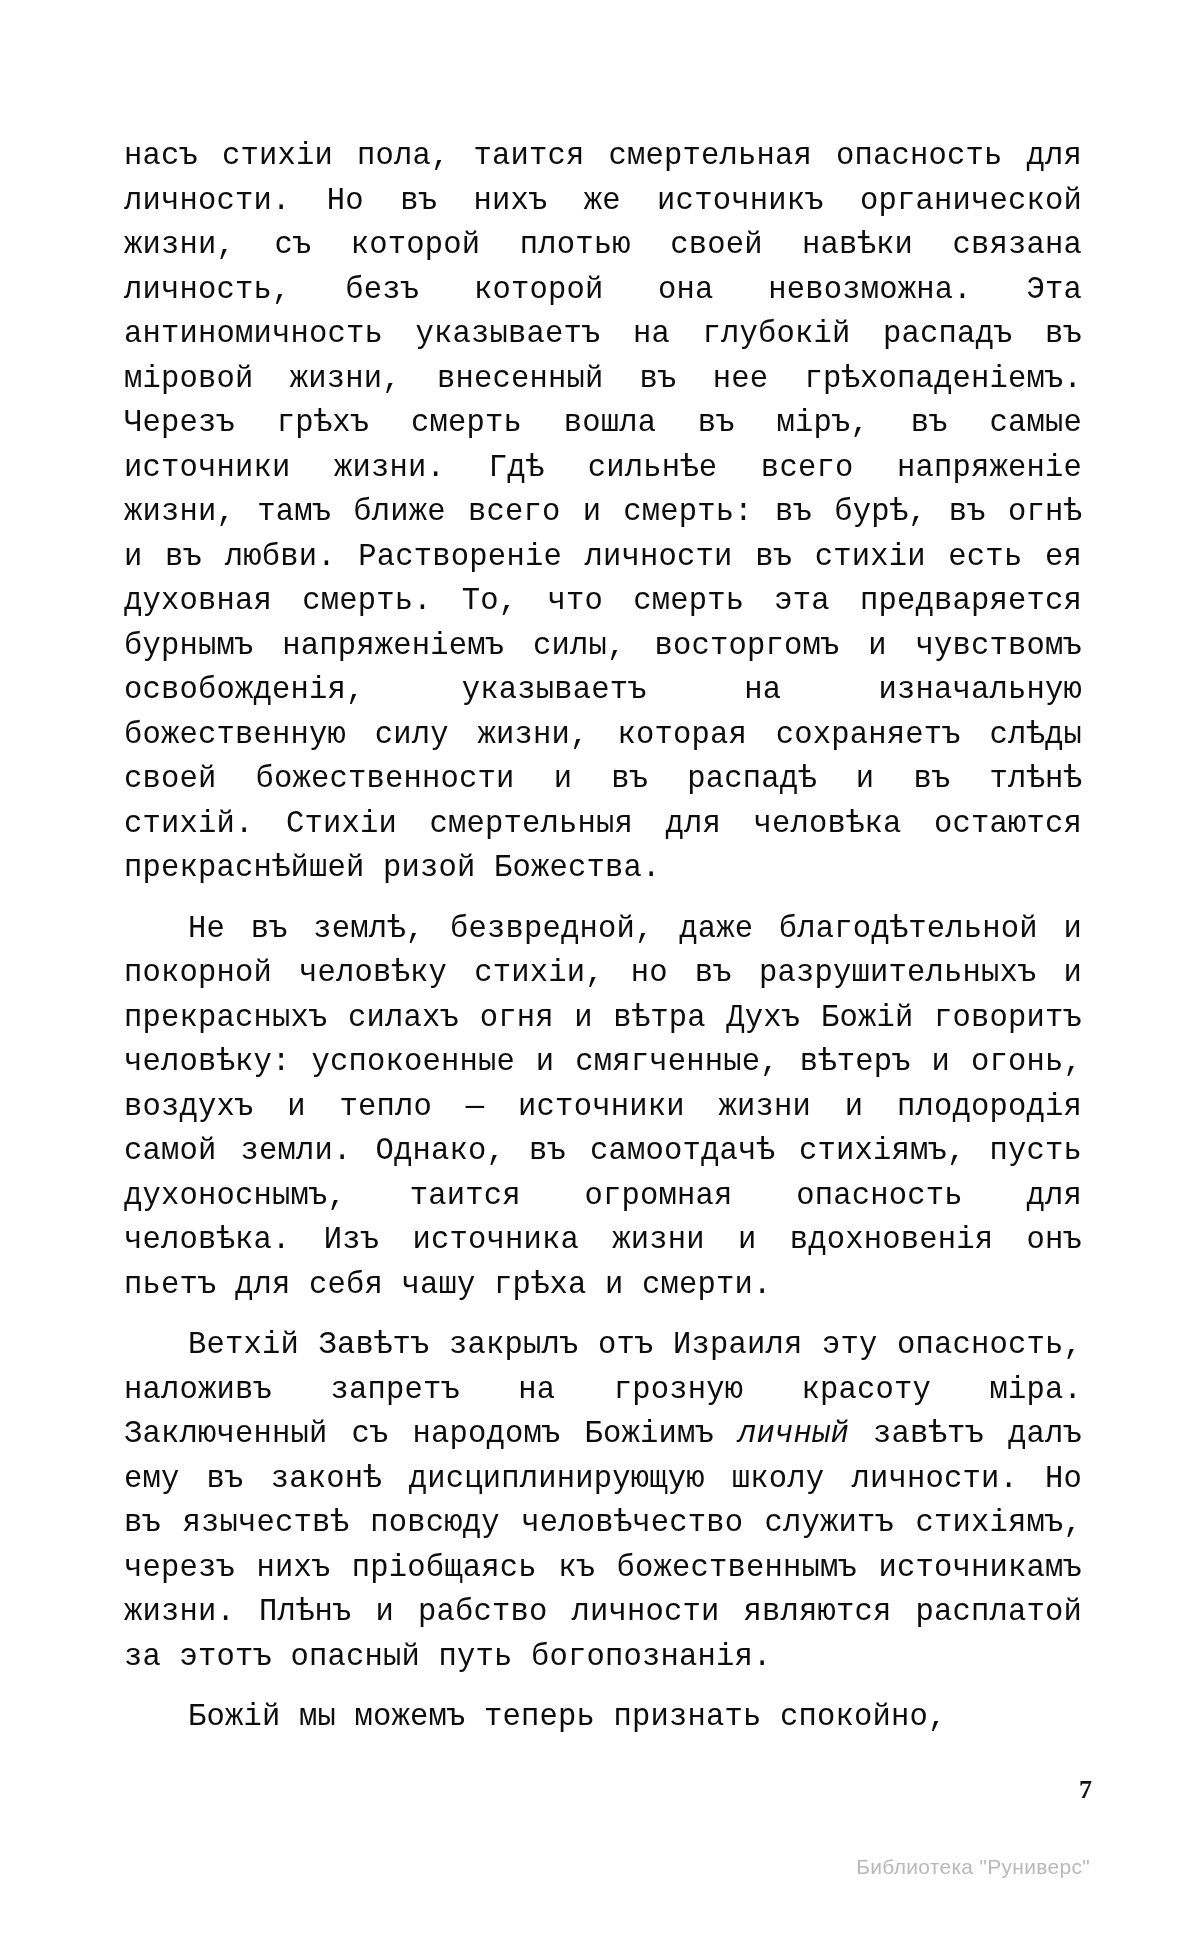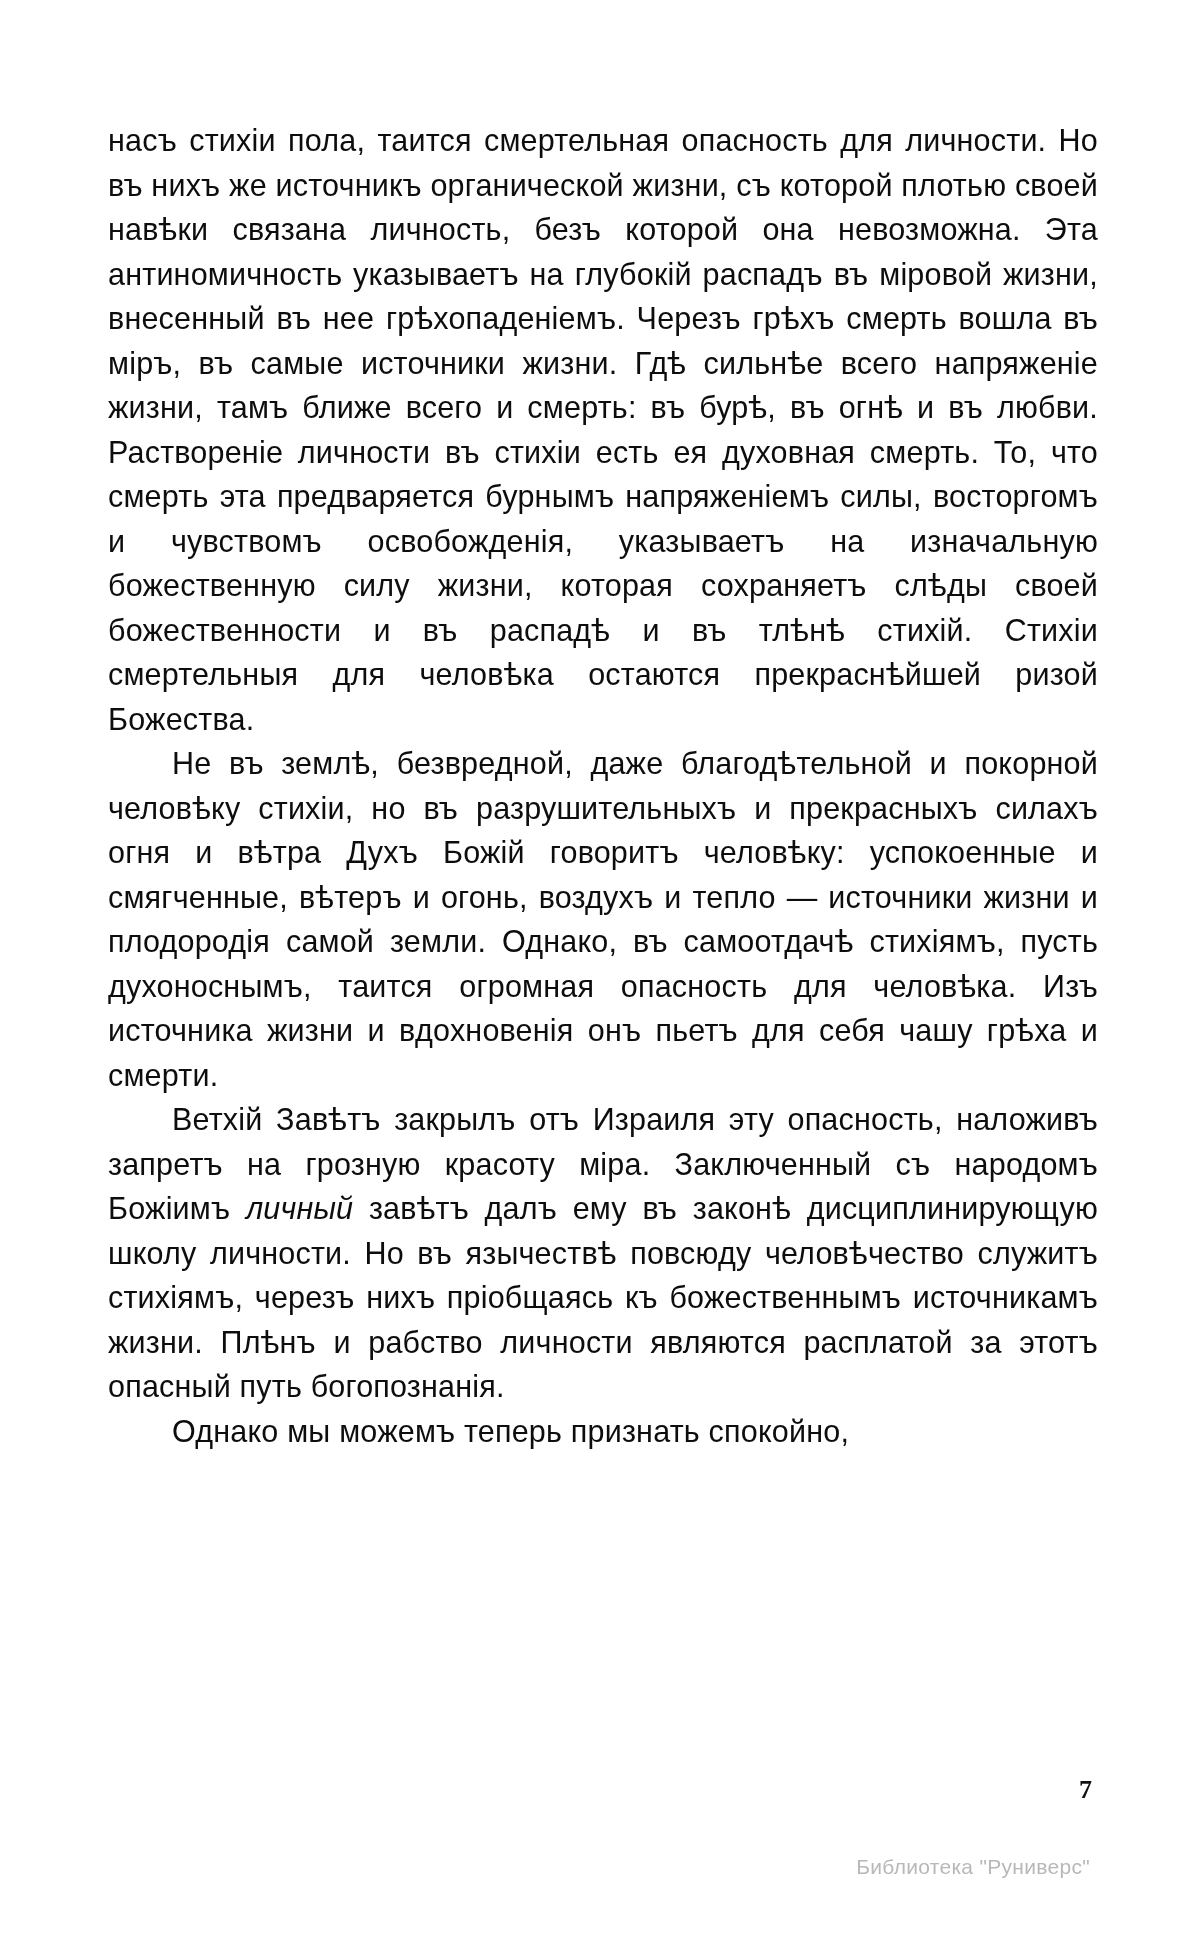--- a/index.html
+++ b/index.html
@@ -26,27 +26,27 @@
   }
 
   .text-block {
     position: absolute;
     left: 108px;
     top: 118px;
     width: 990px;
   }
 
   .para {
-    font-family: Liberation Sans, sans-serif;
+    font-family: Liberation Mono, monospace;
     font-size: 30.5px;
     line-height: 44.5px;
     text-align: justify;
     text-justify: inter-word;
     letter-spacing: 0.2px;
-    margin: 0;
+    margin: 16px;
     color: #0d0d0d;
   }
 
   .para + .para {
     margin-top: 0;
   }
 
   .para.indent {
     text-indent: 64px;
   }
@@ -89,21 +89,21 @@
 <div class="page">
 
   <div class="text-block">
 
     <p class="para">насъ стихіи пола, таится смертельная опасность для личности. Но въ нихъ же источникъ органической жизни, съ которой плотью своей навѣки связана личность, безъ которой она невозможна. Эта антиномичность указываетъ на глубокій распадъ въ міровой жизни, внесенный въ нее грѣхопаденіемъ. Черезъ грѣхъ смерть вошла въ міръ, въ самые источники жизни. Гдѣ сильнѣе всего напряженіе жизни, тамъ ближе всего и смерть: въ бурѣ, въ огнѣ и въ любви. Растворeніе личности въ стихіи есть ея духовная смерть. То, что смерть эта предваряется бурнымъ напряженіемъ силы, восторгомъ и чувствомъ освобожденія, указываетъ на изначальную божественную силу жизни, которая сохраняетъ слѣды своей божественности и въ распадѣ и въ тлѣнѣ стихій. Стихіи смертельныя для человѣка остаются прекраснѣйшей ризой Божества.</p>
 
     <p class="para indent">Не въ землѣ, безвредной, даже благодѣтельной и покорной человѣку стихіи, но въ разрушительныхъ и прекрасныхъ силахъ огня и вѣтра Духъ Божій говоритъ человѣку: успокоенные и смягченные, вѣтеръ и огонь, воздухъ и тепло — источники жизни и плодородія самой земли. Однако, въ самоотдачѣ стихіямъ, пусть духоноснымъ, таится огромная опасность для человѣка. Изъ источника жизни и вдохновенія онъ пьетъ для себя чашу грѣха и смерти.</p>
 
     <p class="para indent"><span>Ветхій Завѣтъ закрылъ отъ Израиля эту опасность, наложивъ запретъ на грозную красоту міра. Заключенный съ народомъ Божіимъ </span><em class="italic">личный</em><span> завѣтъ далъ ему въ законѣ дисциплинирующую школу личности. Но въ язычествѣ повсюду человѣчество служитъ стихіямъ, черезъ нихъ пріобщаясь къ божественнымъ источникамъ жизни. Плѣнъ и рабство личности являются расплатой за этотъ опасный путь богопознанія.</span></p>
 
-    <p class="para indent last-line-left">Однако мы можемъ теперь признать спокойно,</p>
+    <p class="para indent last-line-left">Божій мы можемъ теперь признать спокойно,</p>
 
   </div>
 
   <div class="page-number">7</div>
 
   <div class="watermark">Библиотека "Руниверс"</div>
 
 </div>
 
 </body></html>

